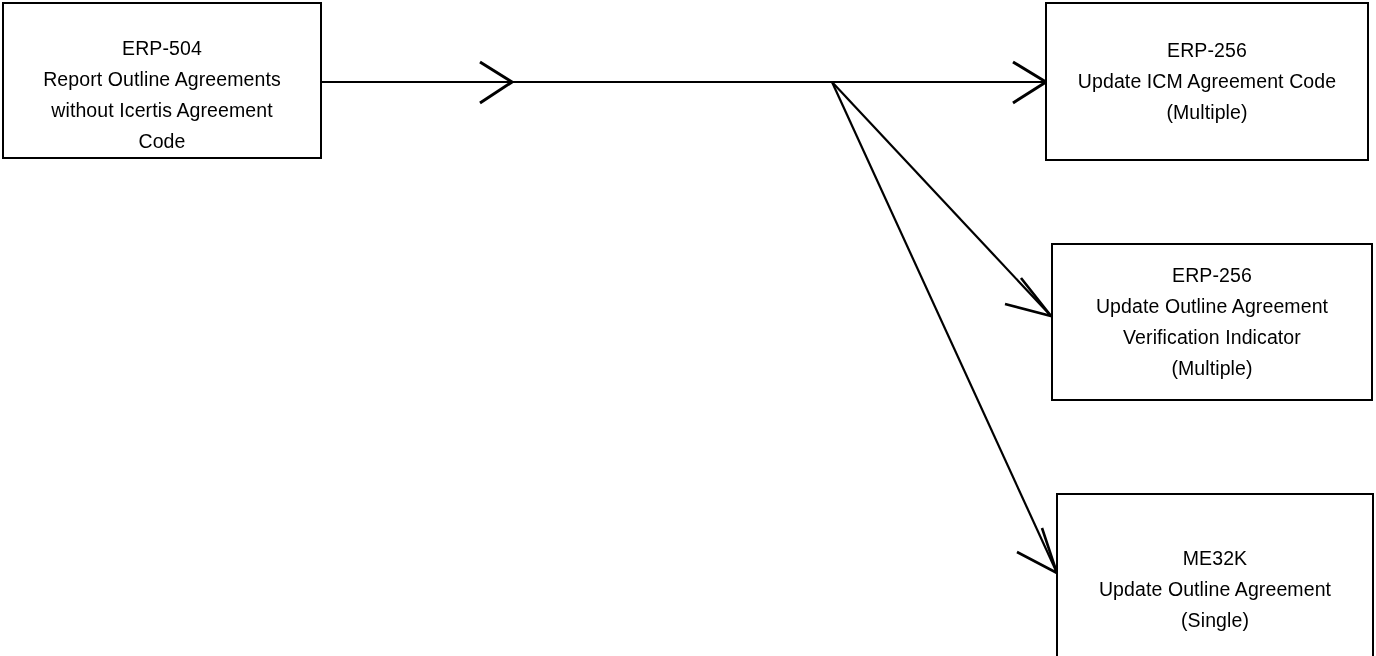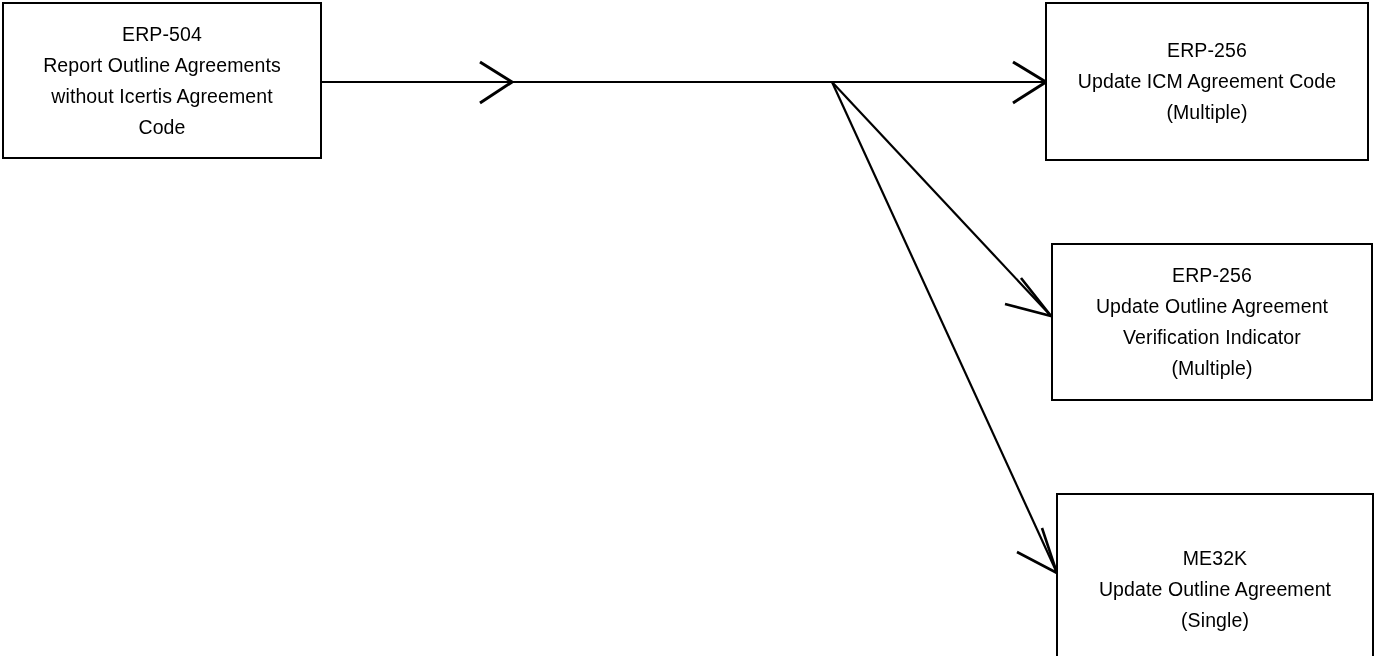--- a/index.html
+++ b/index.html
@@ -39,21 +39,21 @@
     white-space: pre-line;
     letter-spacing: 0.1px;
   }
   .node-label {
     display: block;
     width: 100%;
     padding: 0 1px;
     white-space: pre-line;
   }
   
-  #node-report     { left: 2px;    top: 2px;   width: 320px; height: 157px; }
+  #node-report     { left: 2px;    top: 2px;   width: 320px; height: 157px; align-items: flex-end; }
   #node-search     { left: 511px;  top: 2px;   width: 321px; height: 159px; }
   #node-icm-code   { left: 1045px; top: 2px;   width: 324px; height: 159px; }
   #node-verif-ind  { left: 1051px; top: 243px; width: 322px; height: 158px; }
   #node-me32k      { left: 1056px; top: 493px; width: 318px; height: 192px; }
 </style>
 </head>
 <body>
 
 <div id="canvas">
 

